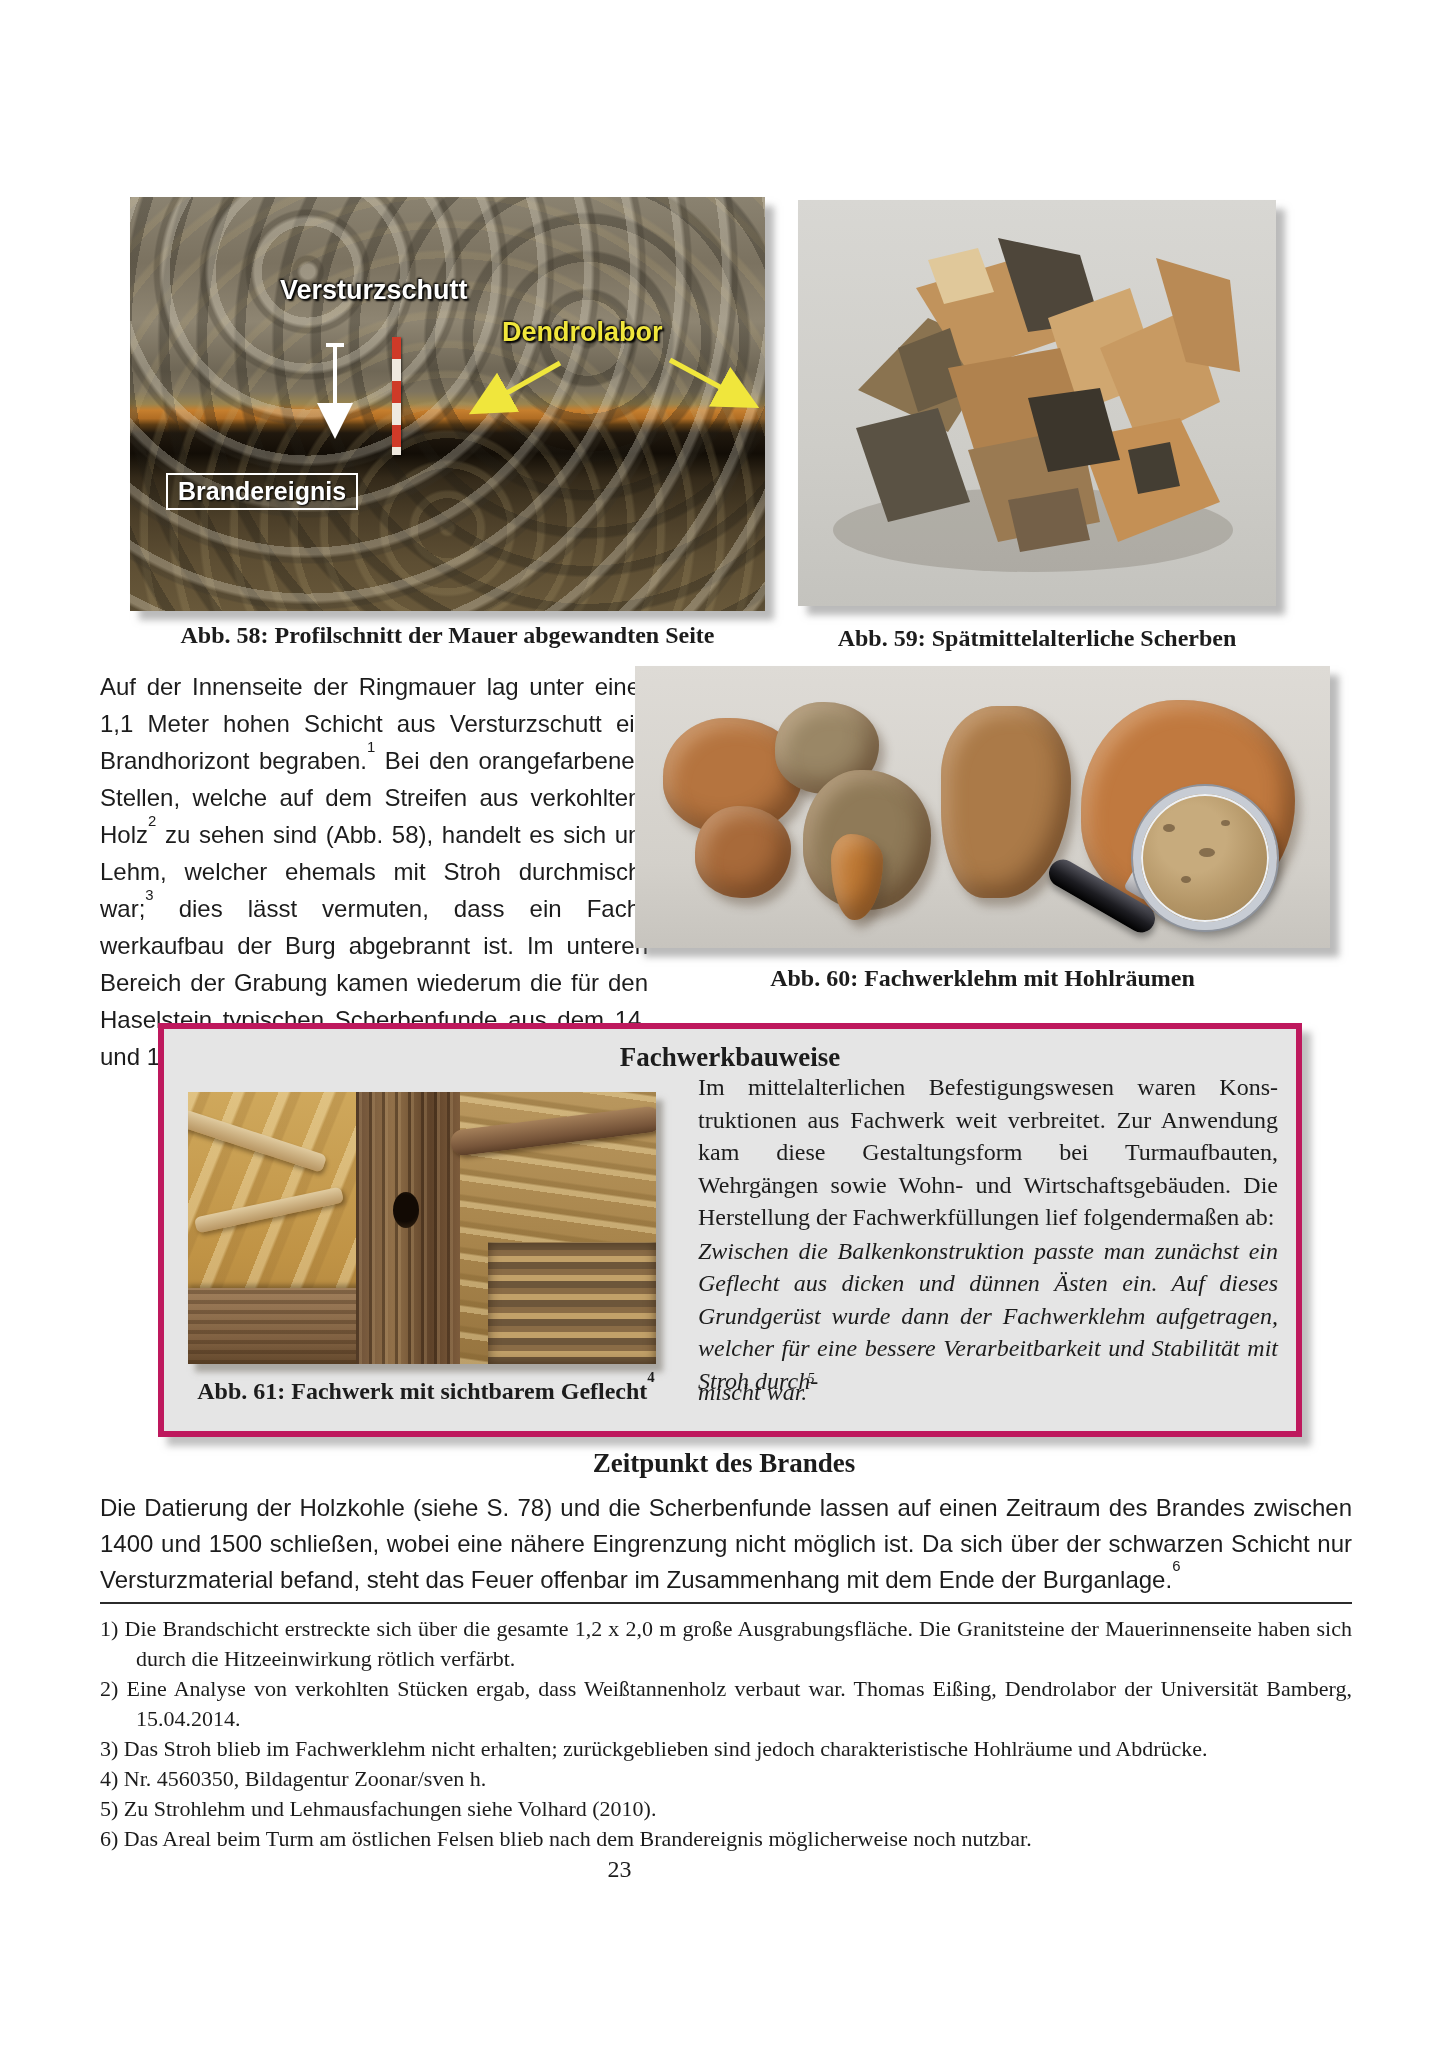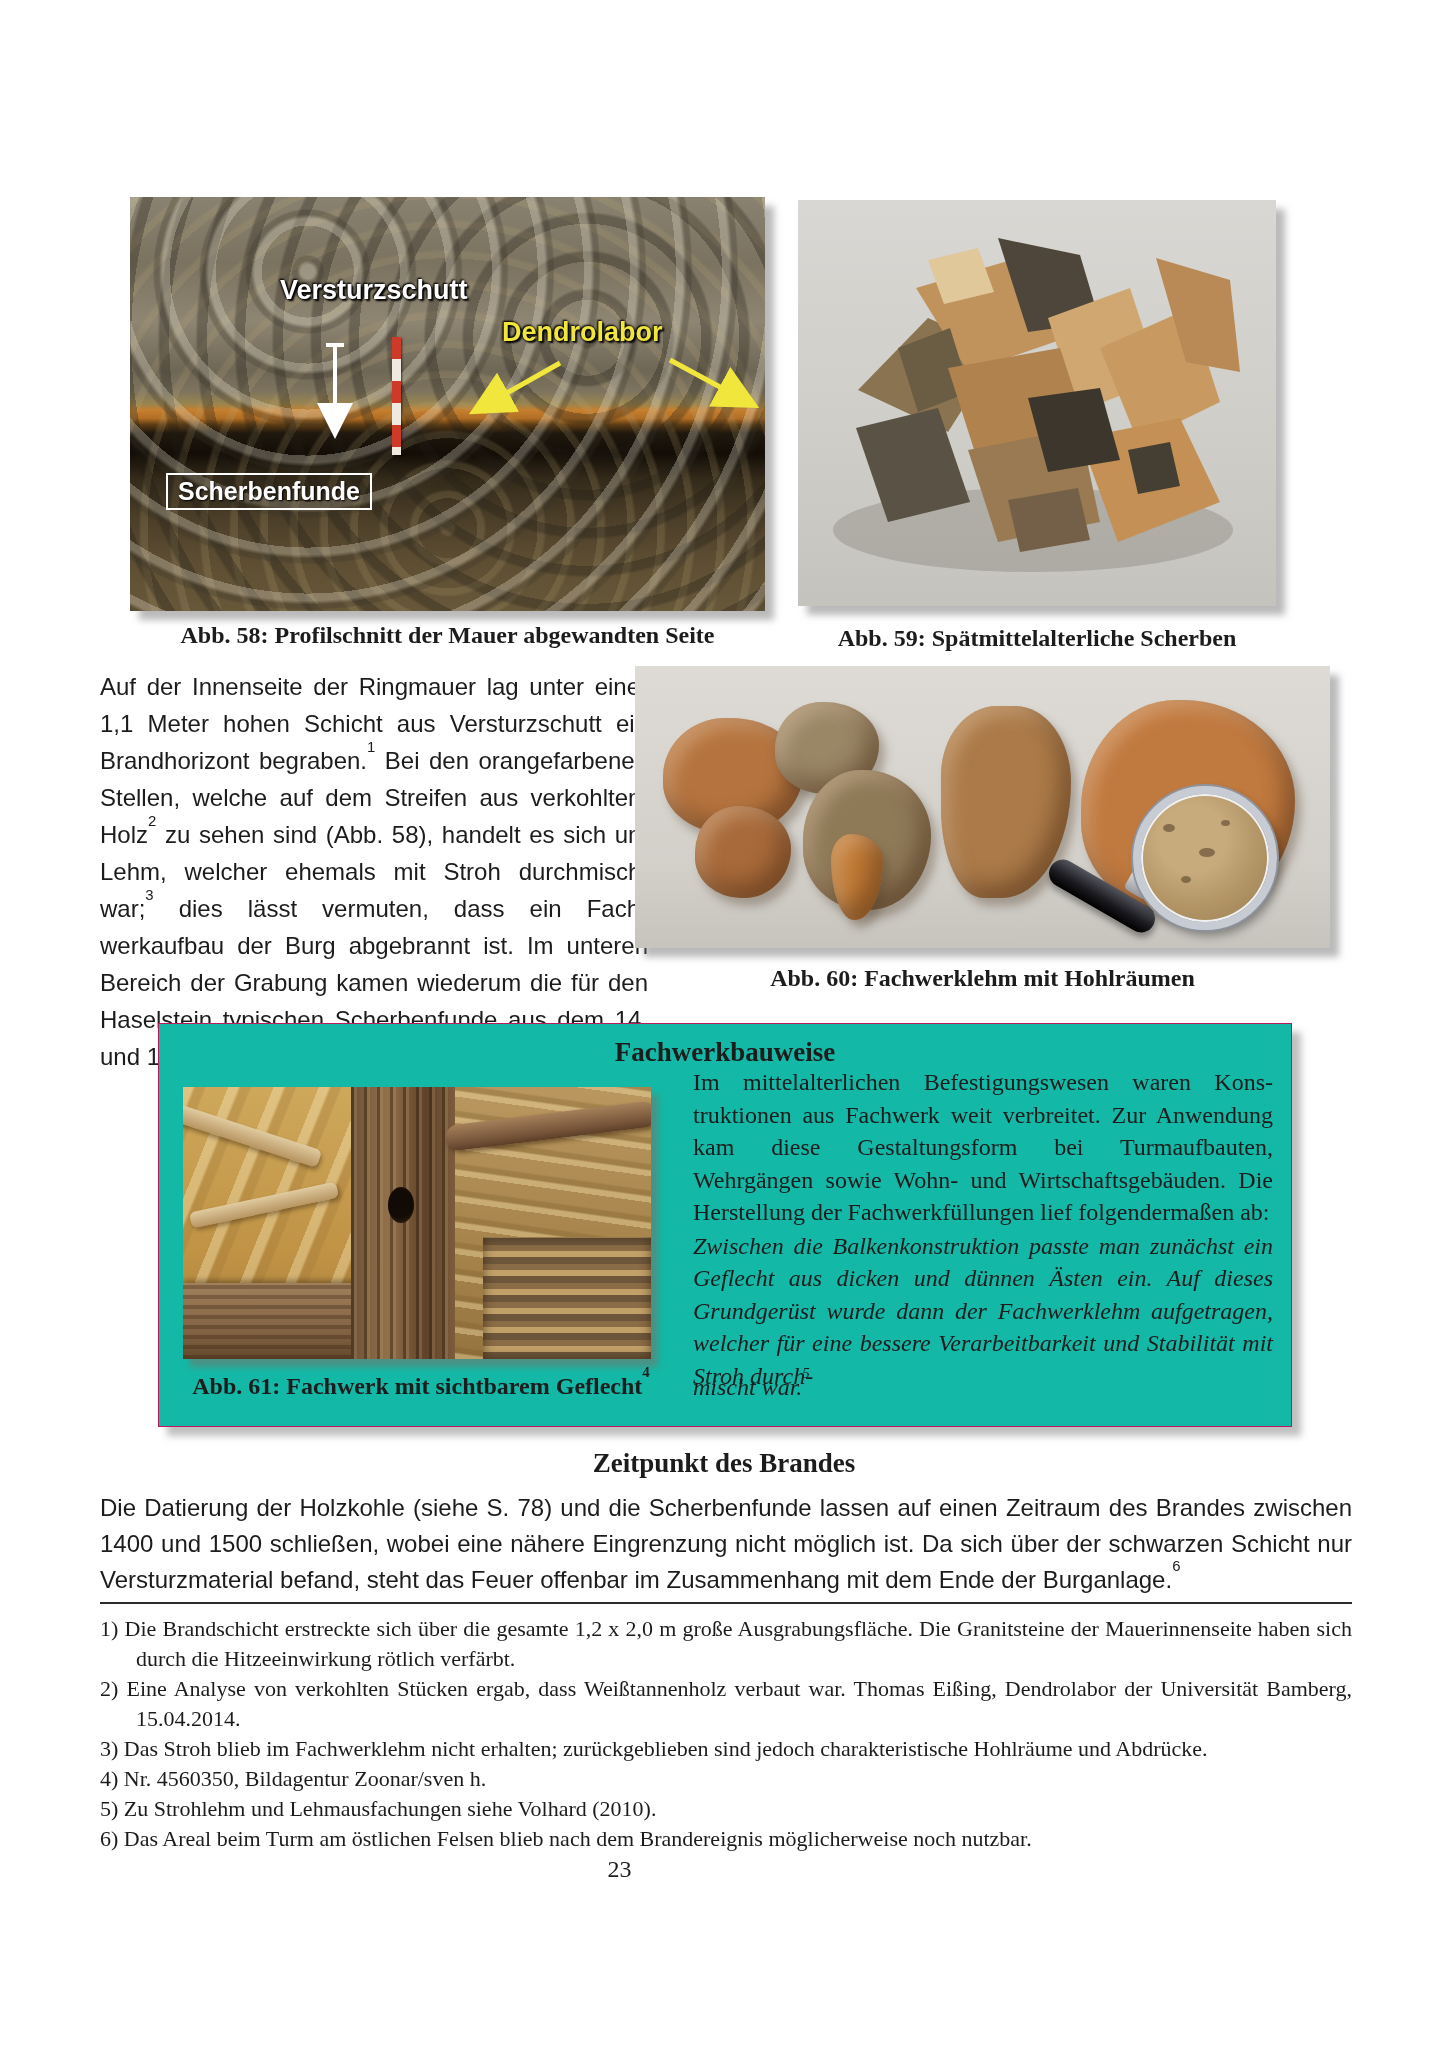--- a/index.html
+++ b/index.html
@@ -56,22 +56,22 @@
     border:8px solid #c7ccd4;box-shadow:0 0 0 2px #8d939d,4px 6px 10px rgba(0,0,0,.35), inset 0 0 0 2px #eef1f5;
     background:radial-gradient(circle at 40% 35%, #c7ab7d 0 30%, #b29465 60%, #9a7f55 100%);overflow:hidden;}
   .lens-speck{position:absolute;border-radius:50%;background:rgba(70,50,30,.5);}
   .lens-handle{position:absolute;left:408px;top:216px;width:118px;height:28px;border-radius:14px;
     background:linear-gradient(180deg,#55555e,#1d1d22 55%,#000);transform:rotate(30deg);
     box-shadow:3px 4px 6px rgba(0,0,0,.35);}
   .lens-collar{position:absolute;left:492px;top:208px;width:26px;height:22px;border-radius:5px;
     background:linear-gradient(180deg,#f2f2f2,#9a9aa0);transform:rotate(30deg);}
 
   
-  .fw-box{left:158px;top:1023px;width:1132px;height:402px;background:#14b8a6;
-    border:1px solid #be185d;box-shadow:9px 9px 7px rgba(130,130,130,.5);}
+  .fw-box{left:158px;top:1023px;width:1132px;height:402px;background:#e5e5e5;
+    border:6px solid #be185d;box-shadow:9px 9px 7px rgba(130,130,130,.5);}
   .fw-title{left:0;top:13px;width:1132px;}
   .photo61{left:24px;top:63px;width:468px;height:272px;box-shadow:7px 8px 6px rgba(120,115,105,.55);
     background:#c9a153;overflow:hidden;position:absolute;}
   .fw-text{position:absolute;left:534px;top:42px;width:580px;font-size:24px;line-height:32.5px;text-align:justify;}
   .fw-quote{margin-top:1px;font-style:italic;}
   .fw-caption-row{position:absolute;left:12px;top:349px;width:1110px;font-size:24px;}
   .fw-caption{position:absolute;left:0;top:0;width:500px;text-align:center;font-weight:bold;}
   .fw-quote-frag{position:absolute;left:522px;top:1px;font-style:italic;}
 
   
@@ -132,21 +132,21 @@
         <marker id="whead" markerWidth="9" markerHeight="9" refX="6" refY="4.5" orient="auto">
           <path d="M0,0 L9,4.5 L0,9 Z" fill="#ffffff"></path>
         </marker>
       </defs>
       <line x1="430" y1="166" x2="352" y2="210" stroke="#f0e63c" stroke-width="5" marker-end="url(#yhead)"></line>
       <line x1="540" y1="163" x2="616" y2="204" stroke="#f0e63c" stroke-width="5" marker-end="url(#yhead)"></line>
       <line x1="196" y1="148" x2="214" y2="148" stroke="#ffffff" stroke-width="4"></line>
       <line x1="205" y1="148" x2="205" y2="230" stroke="#ffffff" stroke-width="4" marker-end="url(#whead)"></line>
     </svg>
     <div class="p58-pole"></div>
-    <span class="p58-box-label">Scherbenfunde</span>
+    <span class="p58-box-label">Brandereignis</span>
   </div>
   <div class="caption" style="left:130px;top:622px;width:635px;">Abb. 58: Profilschnitt der Mauer abgewandten Seite</div>
 
   <div class="photo photo59">
     <svg width="478" height="406" viewBox="0 0 478 406">
       <ellipse cx="235" cy="330" rx="200" ry="42" fill="rgba(60,50,35,0.18)"></ellipse>
       <polygon points="60,190 130,118 202,150 150,232" fill="#8a7350"></polygon>
       <polygon points="118,88 220,58 262,140 170,172" fill="#c1935c"></polygon>
       <polygon points="200,38 282,55 302,122 230,132" fill="#4e463a"></polygon>
       <polygon points="250,118 332,88 362,180 280,212" fill="#d0a770"></polygon>

